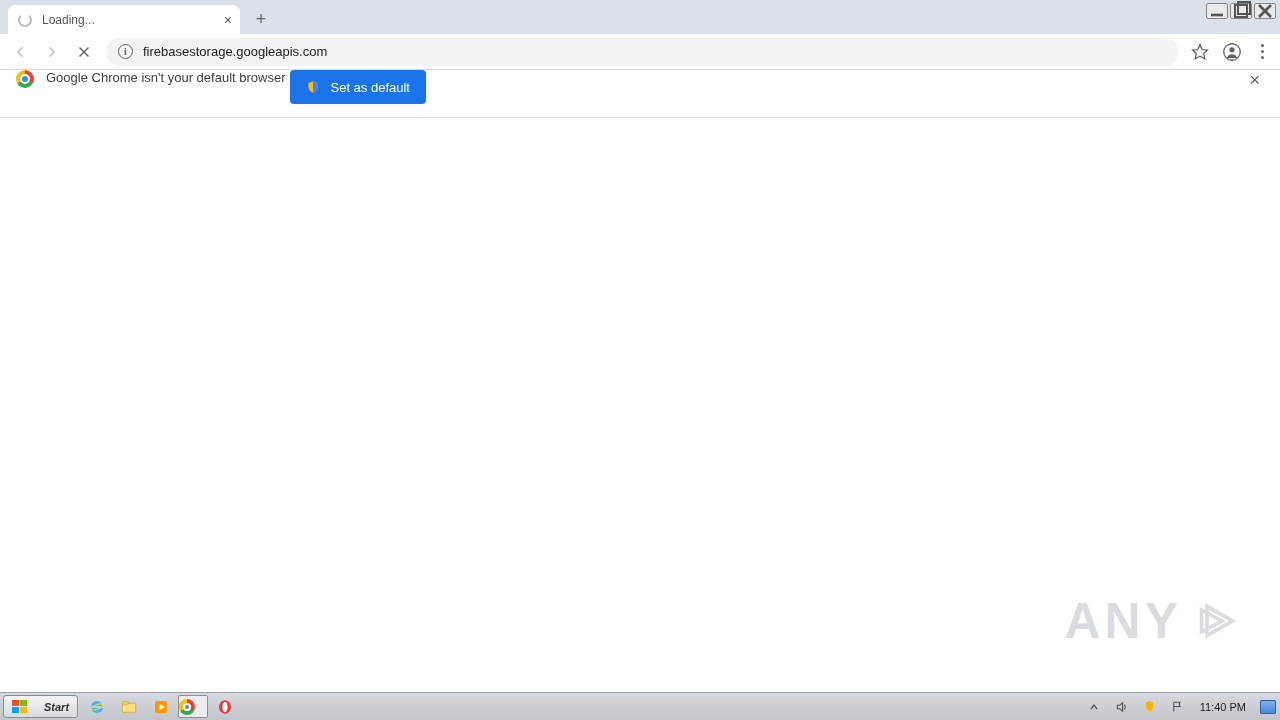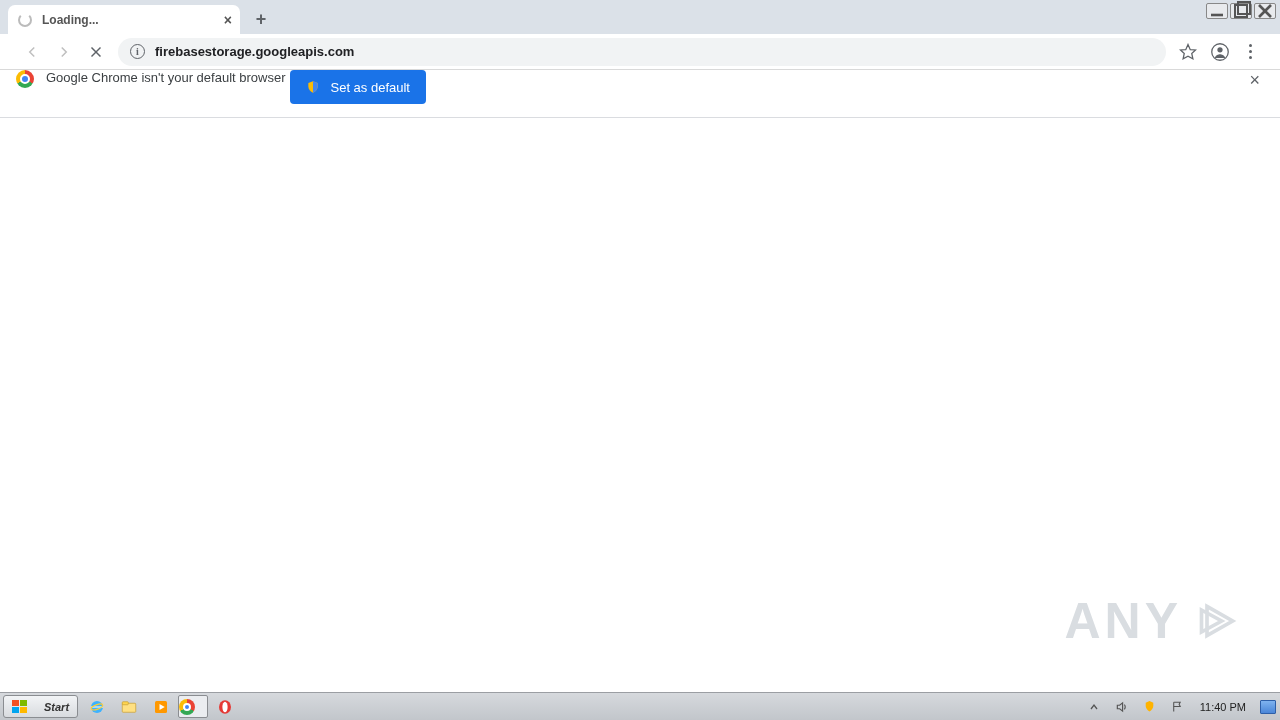--- a/index.html
+++ b/index.html
@@ -1,29 +1,29 @@
 <!DOCTYPE html>
 <html><head>
 <meta charset="utf-8">
 <style>
 * { margin:0; padding:0; box-sizing:border-box; font-family:"Segoe UI",Tahoma,sans-serif; }
 html,body{width:1280px;height:720px;overflow:hidden;background:#fff;}
 
 
-.tabstrip{height:34px;background:#dbe1e8;display:flex;align-items:flex-end;position:relative;font-weight:bold;}
+.tabstrip{height:34px;background:#dbe1e8;display:flex;align-items:flex-end;position:relative;}
 .tab{background:#fff;height:29px;width:232px;margin-left:8px;border-radius:7px 7px 0 0;display:flex;align-items:center;padding:0 10px;font-size:12px;color:#555;position:relative;}
 .tab .spinner{width:14px;height:14px;border:2px solid #bbb;border-top-color:transparent;border-radius:50%;margin-right:10px;animation:spin 1s linear infinite;}
 @keyframes spin{to{transform:rotate(360deg)}}
 .tab .close{position:absolute;right:8px;font-size:14px;color:#555;}
 .newtab{width:26px;height:26px;display:flex;align-items:center;justify-content:center;margin-left:8px;margin-bottom:2px;color:#5f6368;font-size:18px;}
 .win-controls{position:absolute;right:4px;top:3px;display:flex;gap:2px;}
 .win-controls div{width:22px;height:16px;border:1px solid #888;background:#e8eaed;display:flex;align-items:center;justify-content:center;font-size:10px;color:#555;border-radius:2px;}
 
 
-.toolbar{height:36px;background:#fff;border-bottom:1px solid #d9d9d9;display:flex;align-items:center;padding:0 18px;gap:4px;font-weight:bold;}
+.toolbar{height:36px;background:#fff;border-bottom:1px solid #d9d9d9;display:flex;align-items:center;padding:0 6px;gap:4px;}
 .nav-btn{width:28px;height:28px;display:flex;align-items:center;justify-content:center;color:#5f6368;}
 .nav-btn.disabled{color:#bfbfbf;}
 .nav-btn svg{width:18px;height:18px;}
 .omnibox{flex:1;height:28px;background:#f1f3f4;border-radius:14px;display:flex;align-items:center;padding:0 12px;margin:0 4px;font-size:13px;color:#202124;overflow:hidden;white-space:nowrap;}
 .omnibox .info{width:15px;height:15px;border:1.5px solid #5f6368;border-radius:50%;display:flex;align-items:center;justify-content:center;margin-right:10px;flex-shrink:0;}
 .omnibox .info::after{content:"i";font-size:10px;font-weight:bold;color:#5f6368;font-family:Georgia,serif;}
 .omnibox .url-dark{color:#202124;}
 .omnibox .url-light{color:#86898d;}
 .tool-icon{width:28px;height:28px;display:flex;align-items:center;justify-content:center;color:#5f6368;}
 .tool-icon svg{width:18px;height:18px;}

